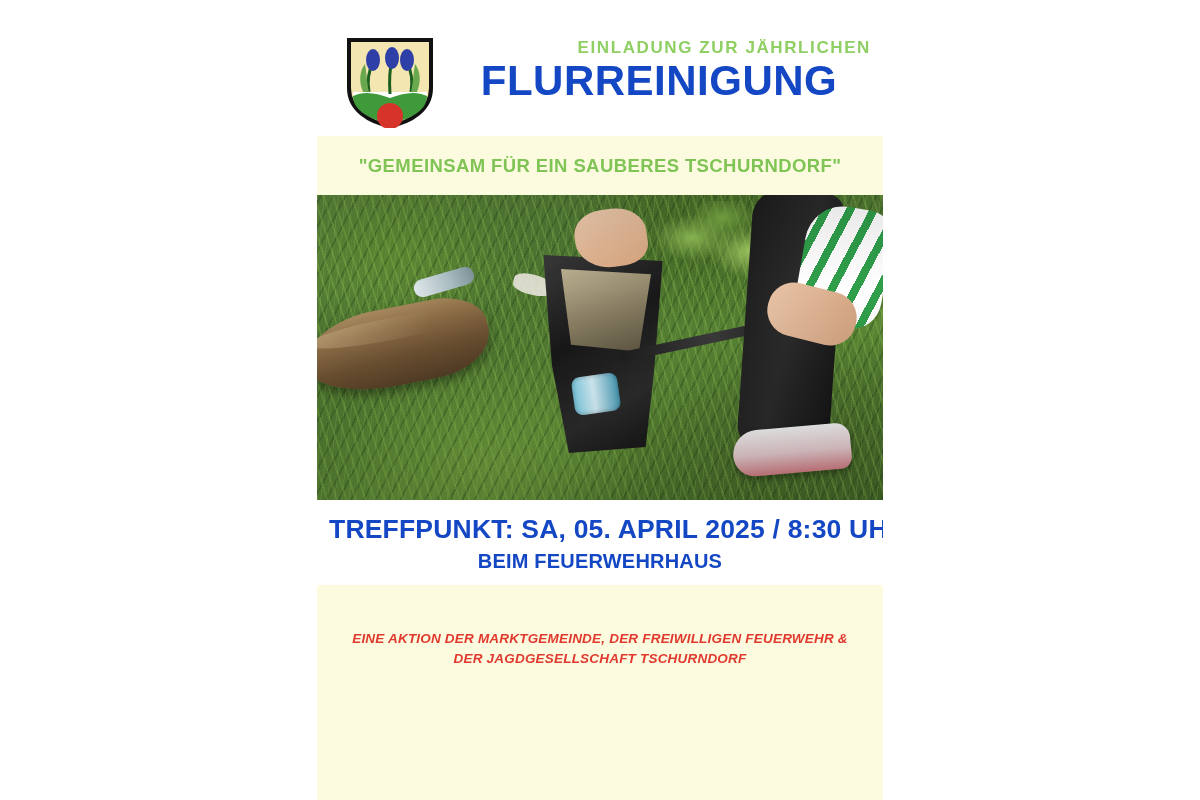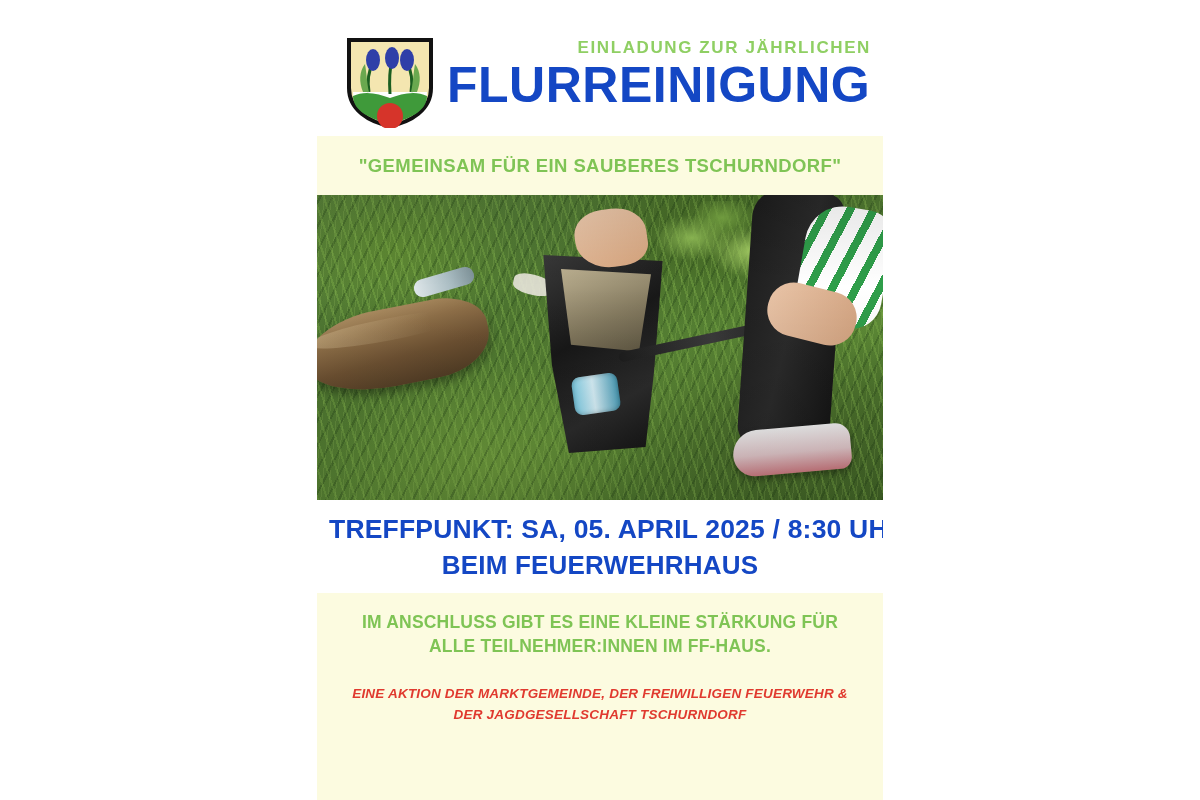--- a/index.html
+++ b/index.html
@@ -56,27 +56,27 @@
     font-family: "Liberation Sans", sans-serif;
     font-size: 17px;
     letter-spacing: 1.6px;
     color: #8fcf63;
     font-weight: 700;
     white-space: nowrap;
     text-align: right;
   }
   .title-main {
     font-family: "Liberation Sans", sans-serif;
-    font-size: 50px;
+    font-size: 42px;
     line-height: 1.0;
     font-weight: 700;
     color: #1447c4;
     letter-spacing: 0.5px;
     margin-top: 2px;
-    text-align: left;
+    text-align: center;
     white-space: nowrap;
   }
 
   
   .slogan-band {
     background: #fcfbe0;
     height: 59px;
     display: flex;
     align-items: center;
     justify-content: center;
@@ -276,21 +276,21 @@
     text-align: center;
   }
   .meet-line1 {
     font-size: 26.5px;
     font-weight: 700;
     color: #1447c4;
     letter-spacing: 0.2px;
     white-space: nowrap;
   }
   .meet-line2 {
-    font-size: 26px;
+    font-size: 20px;
     font-weight: 700;
     color: #1447c4;
     margin-top: 5px;
     letter-spacing: 0.2px;
   }
 
   
   .cream-band {
     background: #fcfbe0;
     padding: 18px 34px 24px;
@@ -380,18 +380,17 @@
         <div class="photo-shade"></div>
       </div>
     </div>
 
     <div class="meet-block">
       <div class="meet-line1">TREFFPUNKT: SA, 05. APRIL 2025 / 8:30 UHR</div>
       <div class="meet-line2">BEIM FEUERWEHRHAUS</div>
     </div>
 
     <div class="cream-band">
-      <div class="green-note">IM ANSCHLUSS GIBT ES EINE KLEINE STÄRKUNG FÜR ALLE TEILNEHMER:INNEN IM FF-HAUS.</div>
       <div class="red-note">EINE AKTION DER MARKTGEMEINDE, DER FREIWILLIGEN FEUERWEHR &amp; DER JAGDGESELLSCHAFT TSCHURNDORF</div>
     </div>
 
   </div>
 </div>
 
 </body></html>

